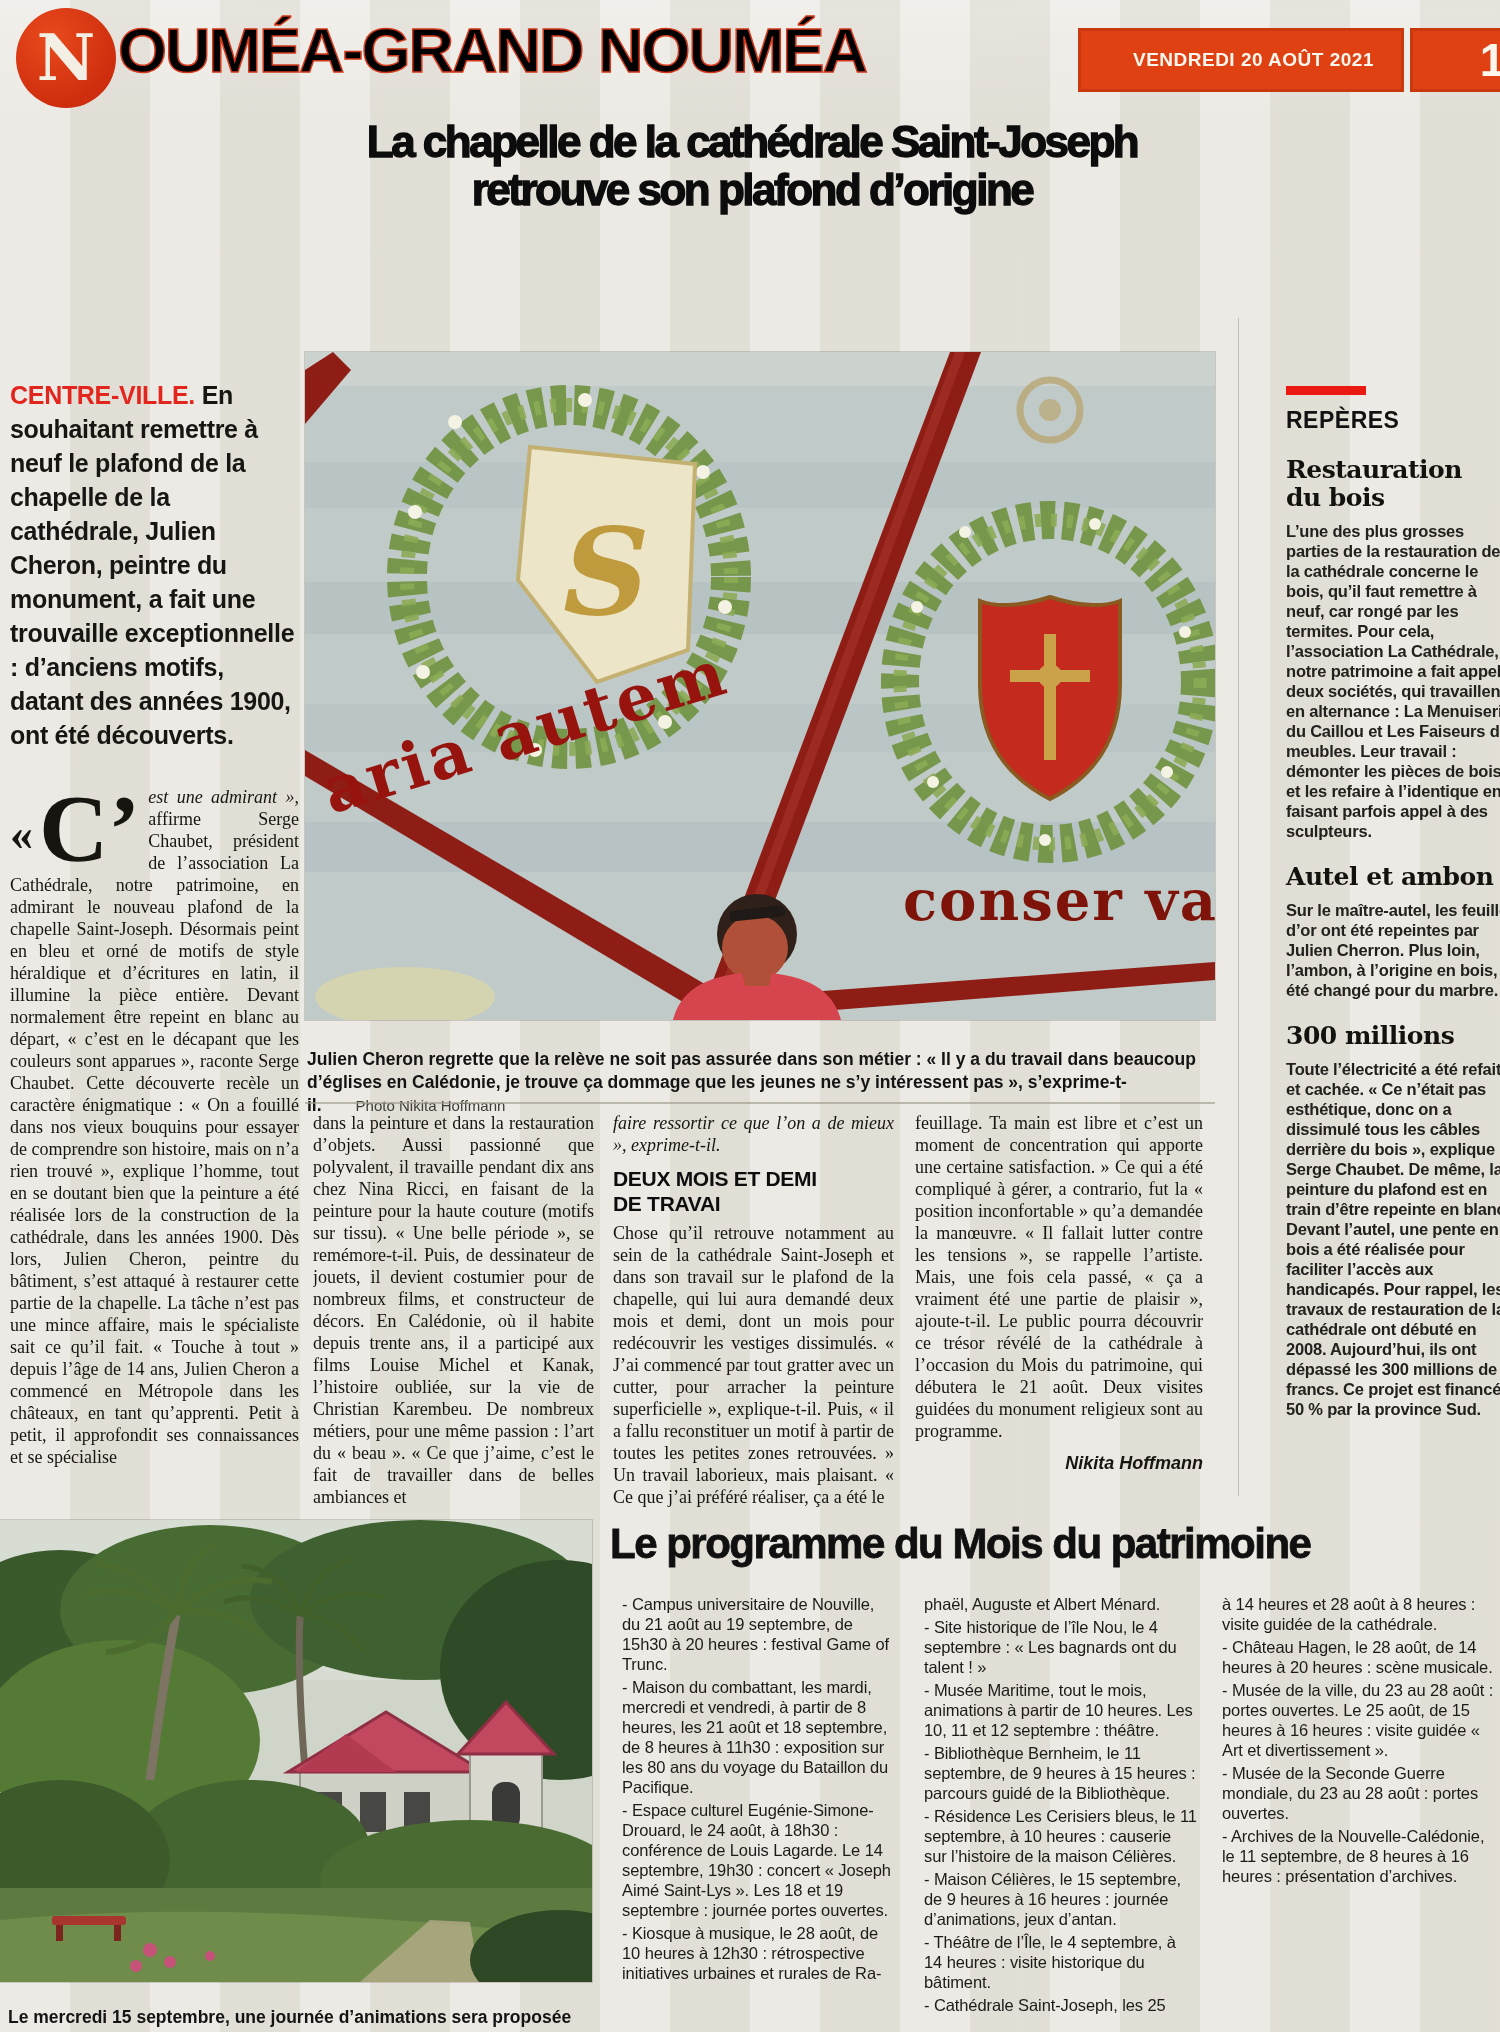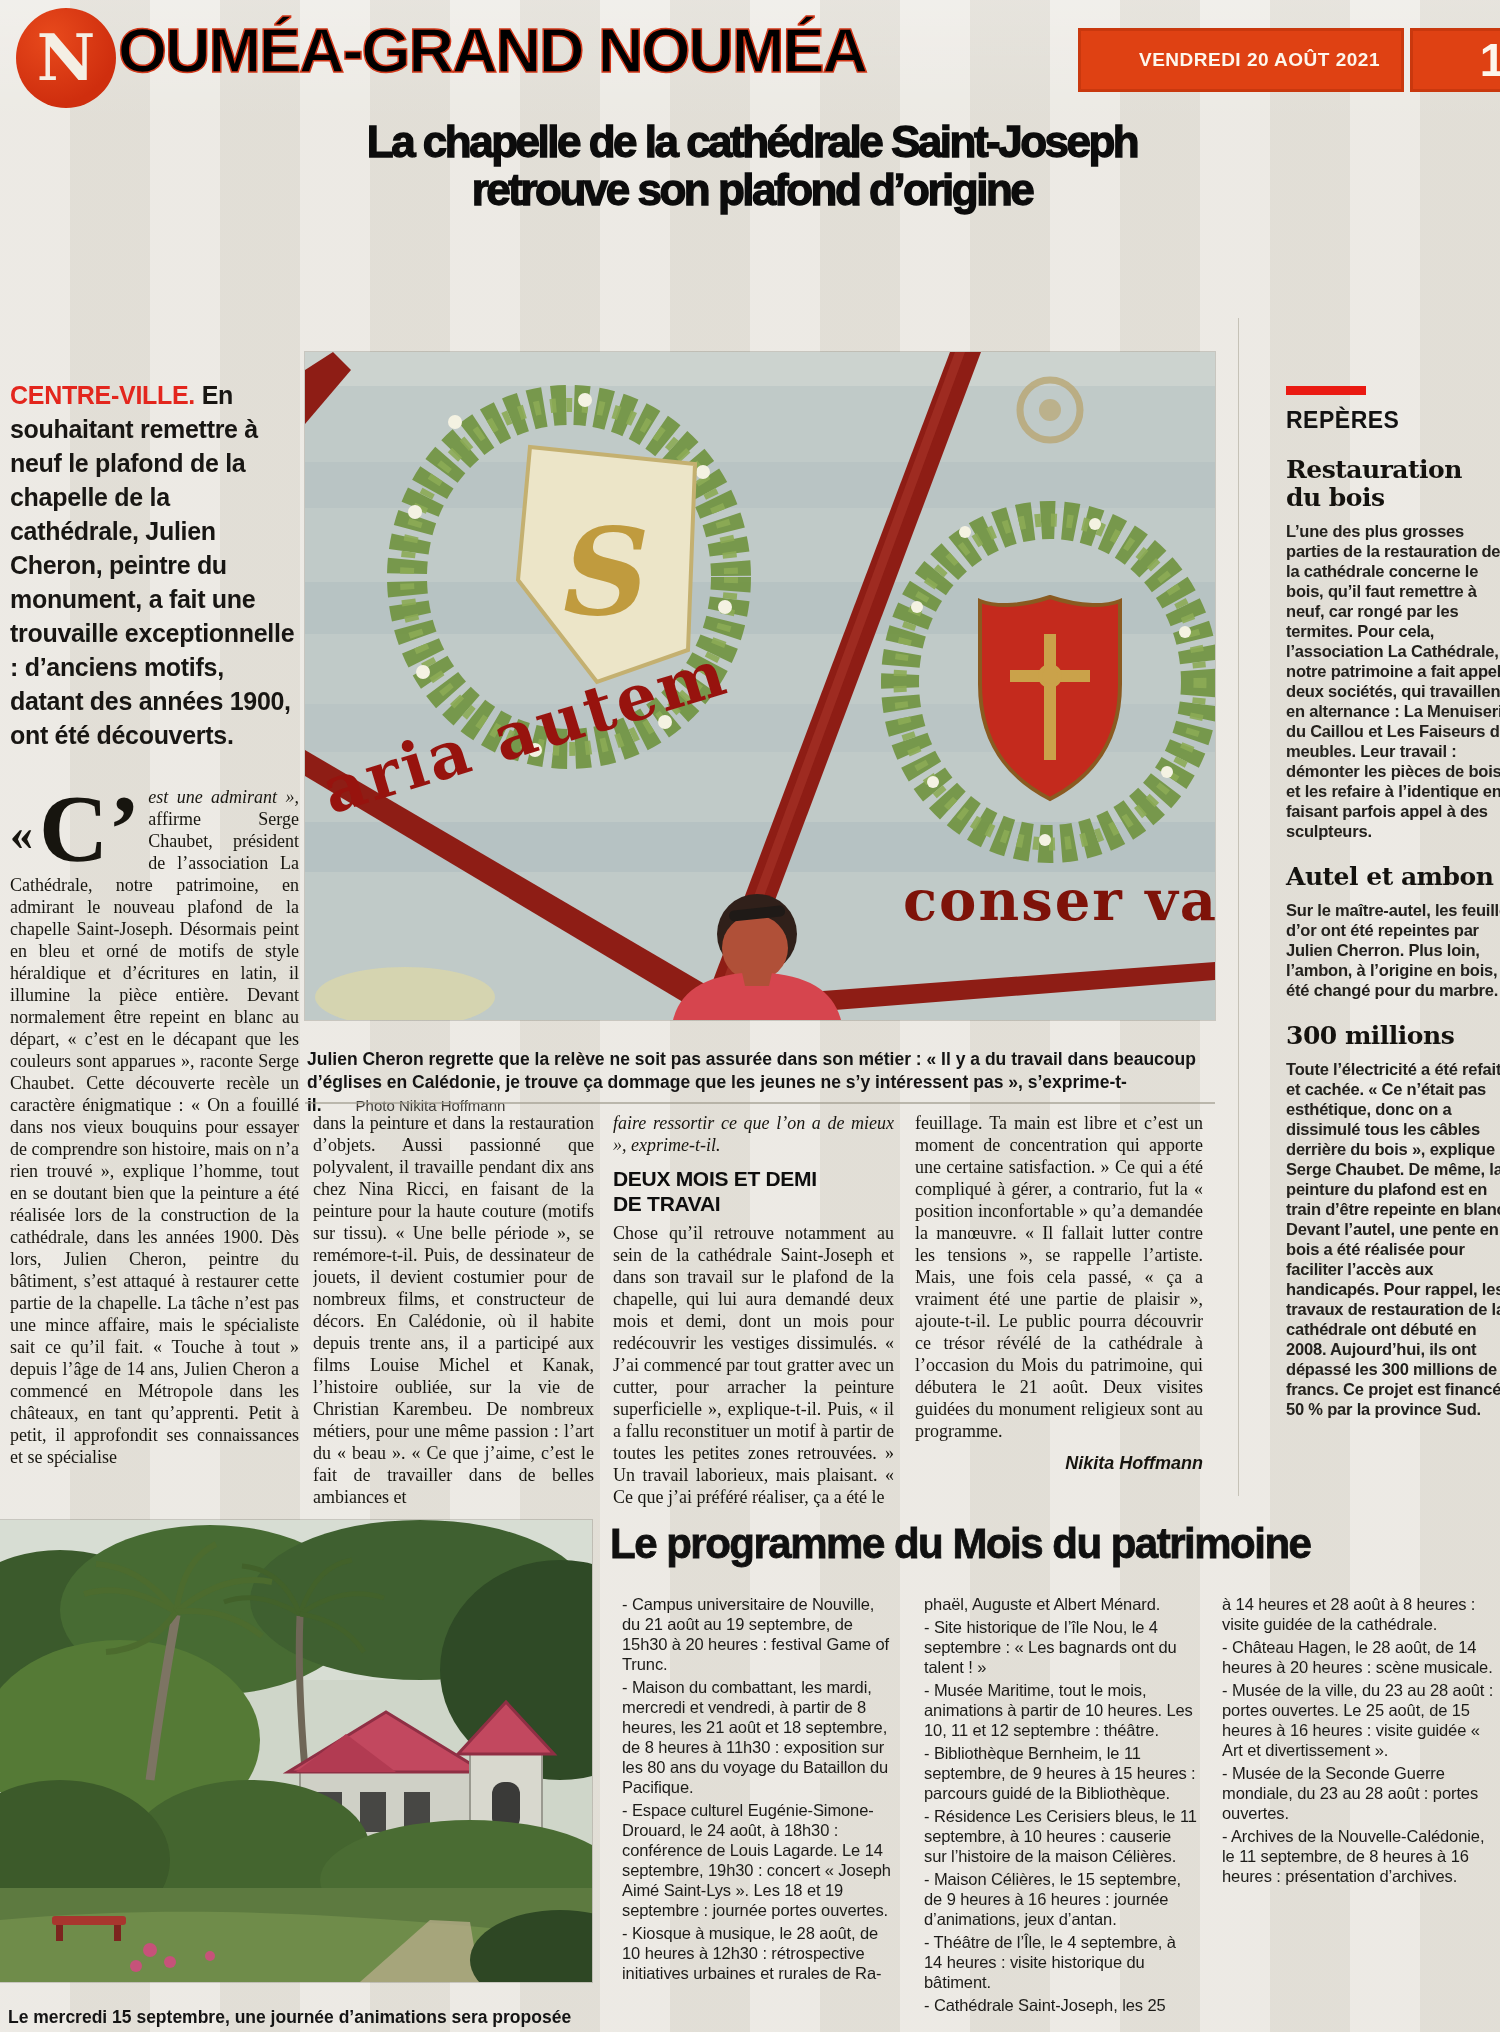--- a/index.html
+++ b/index.html
@@ -11,21 +11,21 @@
   .abs{position:absolute;}
 
   
   .logo-circle{left:16px;top:8px;width:100px;height:100px;border-radius:50%;
         background:radial-gradient(circle at 35% 30%,#e84a1c,#cf2e0e 70%);
         display:flex;align-items:center;justify-content:center;}
   .logo-letter{font-family:"DejaVu Serif",serif;font-weight:700;font-size:64px;color:#f4efe4;line-height:1;}
   .masthead{left:118px;top:14px;font-size:63px;font-weight:700;letter-spacing:-2px;color:#000000;
         -webkit-text-stroke:1.5px #d4391b;white-space:nowrap;}
   .datebar{left:1078px;top:28px;width:326px;height:64px;background:#df4113;
-        display:flex;align-items:center;justify-content:flex-end;padding-right:24px;box-sizing:border-box;
+        display:flex;align-items:center;justify-content:flex-end;padding-right:30px;box-sizing:border-box;
         box-shadow:inset 0 0 0 3px rgba(160,40,5,.35);}
   .date-text{color:#fdf6ec;font-weight:700;font-size:19px;letter-spacing:.5px;}
   .pagebox{left:1410px;top:28px;width:88px;height:64px;background:#df4113;
         display:flex;align-items:center;justify-content:flex-end;
         box-shadow:inset 0 0 0 3px rgba(160,40,5,.35);padding-left:35px;}
   .page-num{color:#fdf6ec;font-weight:700;font-size:46px;letter-spacing:1px;}
 
   
   .headline{left:8px;top:118px;width:1488px;font-size:44px;line-height:1.1;font-weight:700;
         letter-spacing:-2.5px;color:#0c0c0c;text-align:center;-webkit-text-stroke:1.3px #0c0c0c;}

